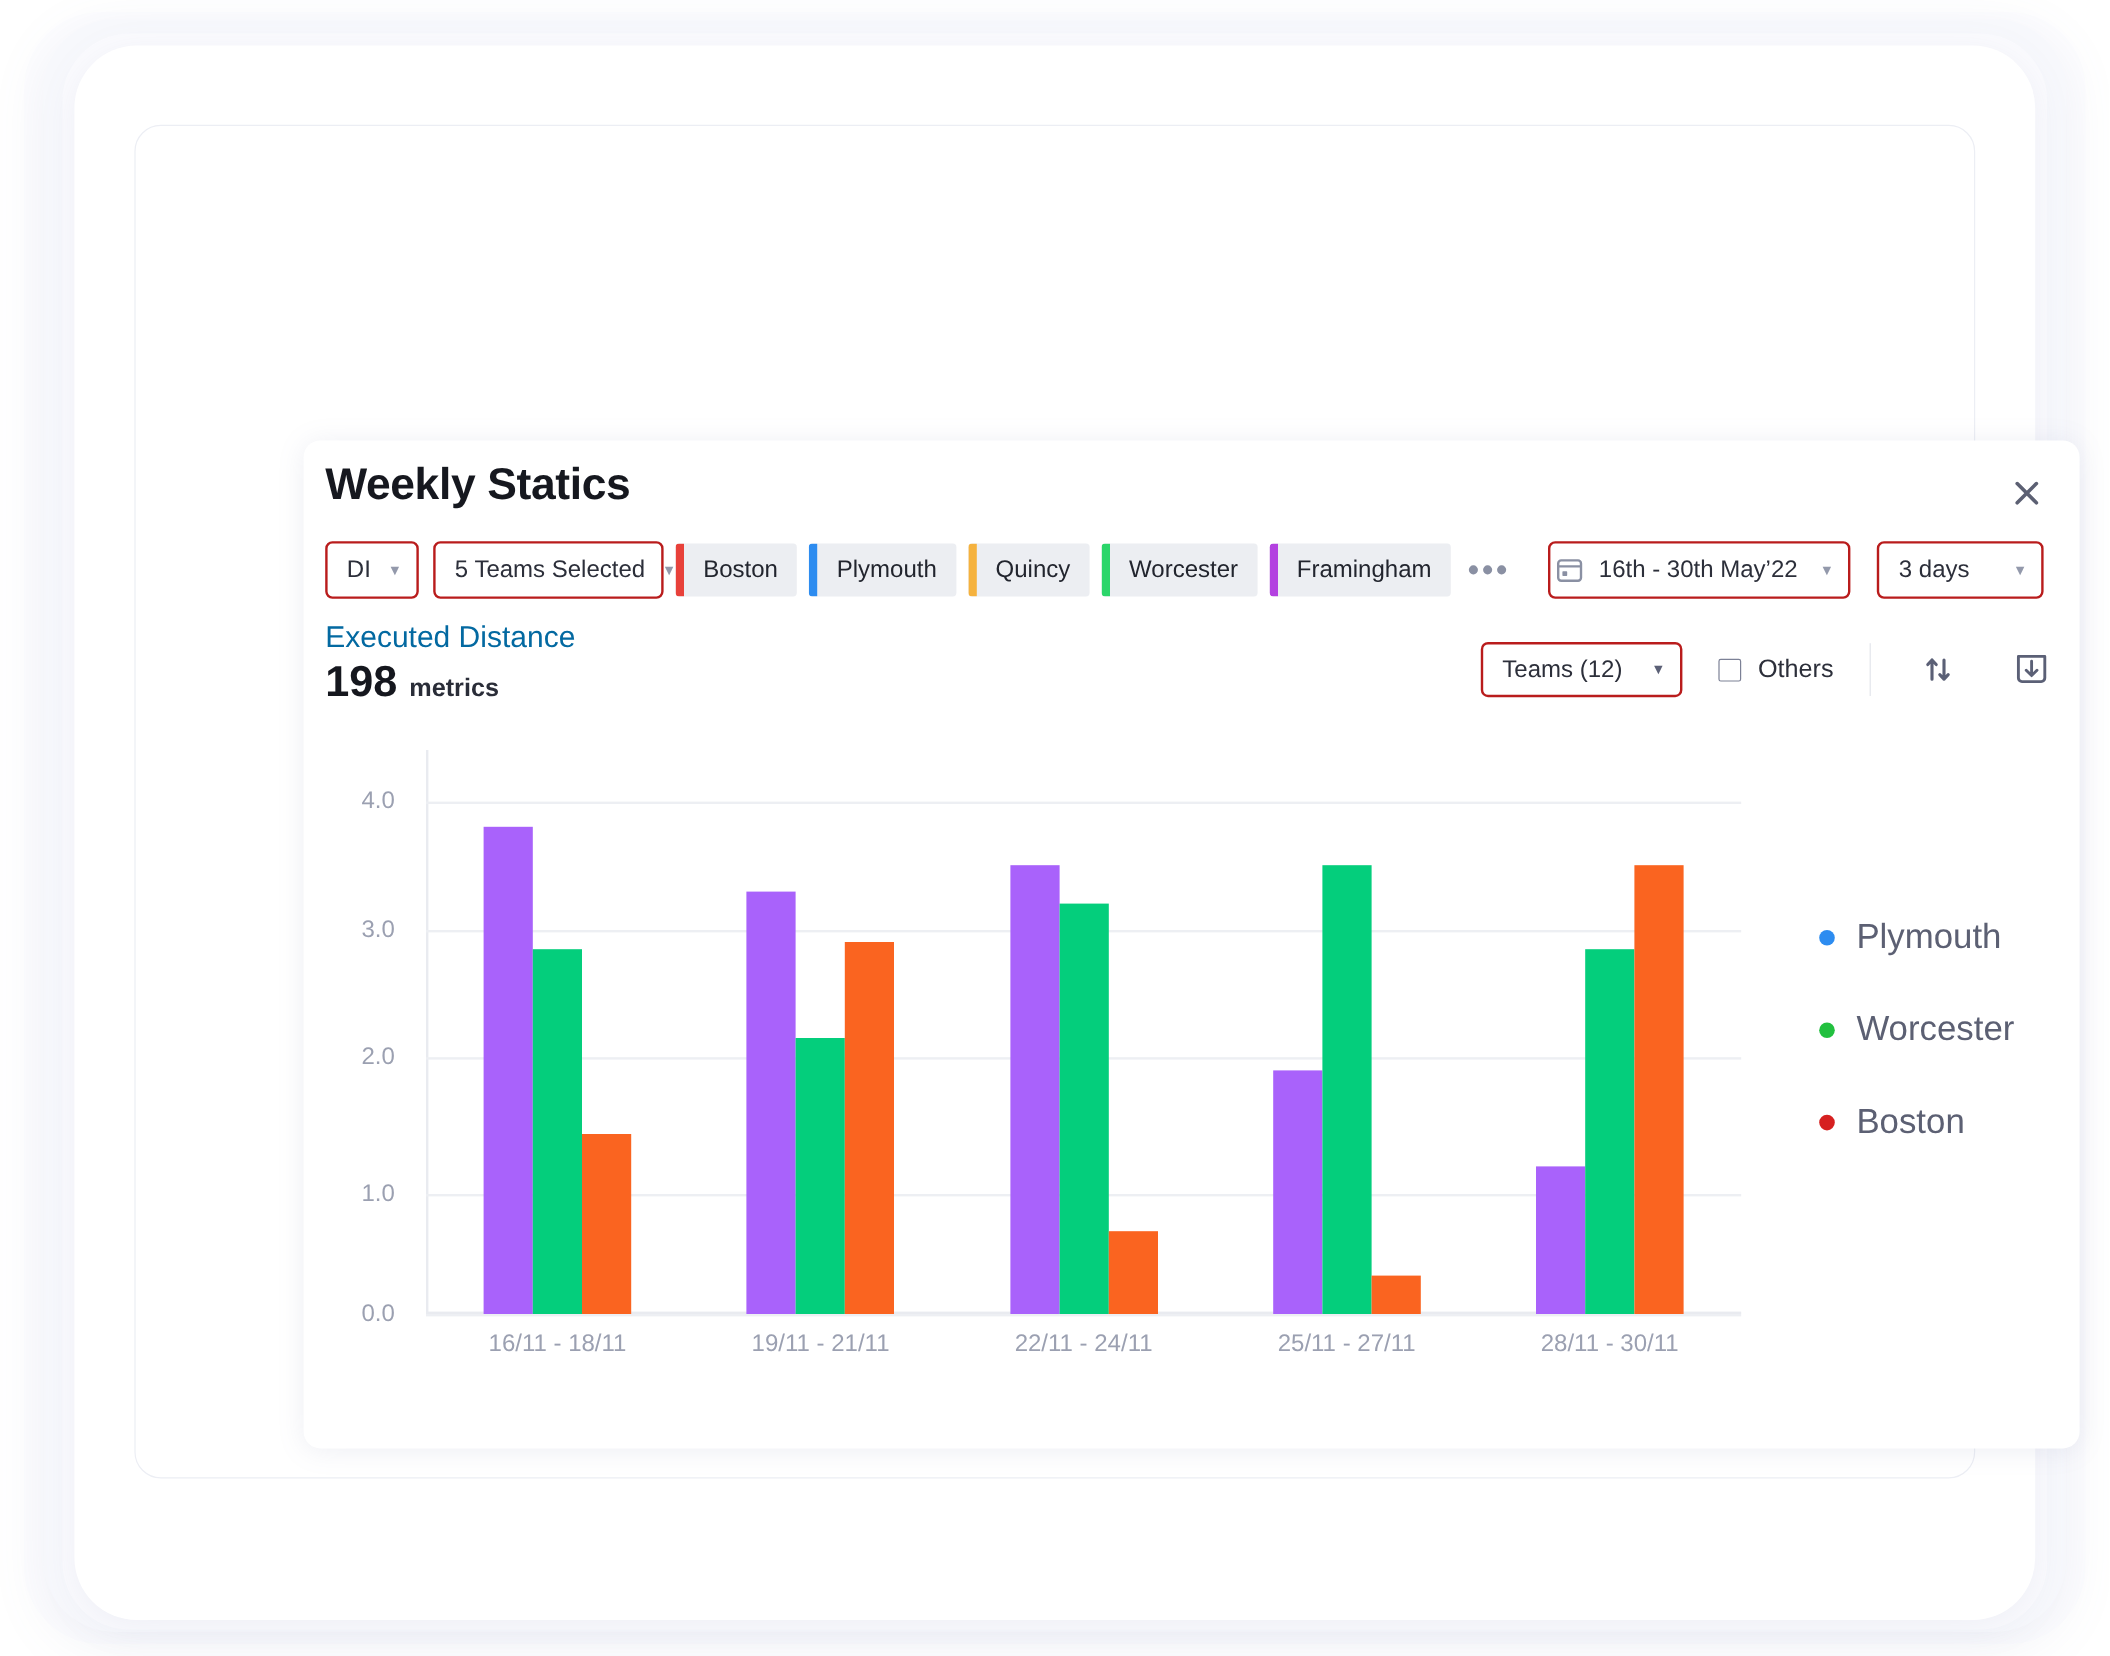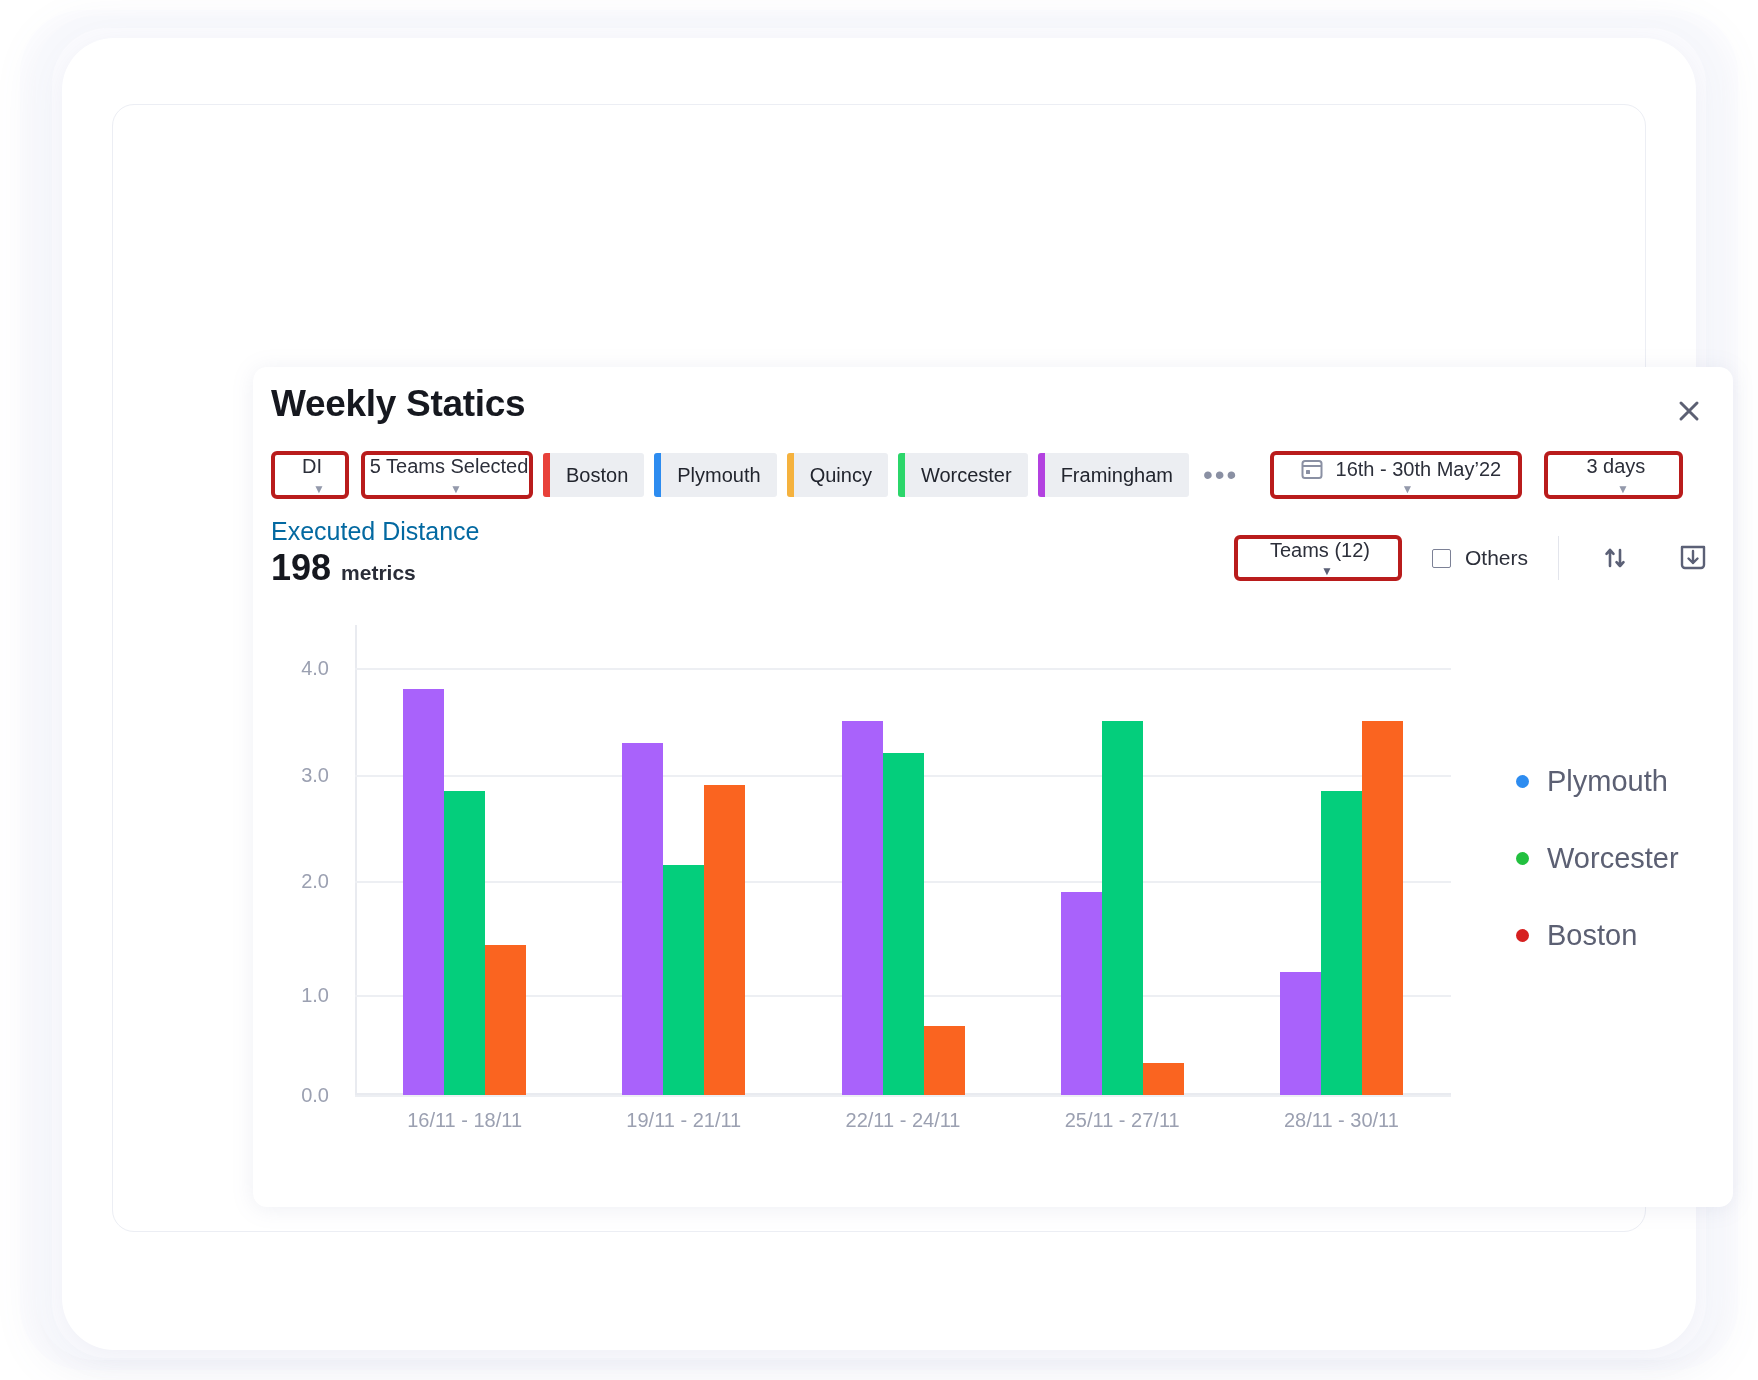--- a/index.html
+++ b/index.html
@@ -98,38 +98,37 @@
     left: 18px; top: 84px;
     display: flex;
     align-items: center;
     height: 48px;
   }
   .select-box {
     display: flex;
     align-items: center;
     justify-content: space-between;
     height: 48px;
-    border: 4px solid #b91c1c;
+    border: 2px solid #b91c1c;
     border-radius: 6px;
     background: #ffffff;
     padding: 0 12px 0 16px;
     font-size: 20px;
     color: #2c2f3a;
     cursor: pointer;
     white-space: nowrap;
-    flex-direction: column;
   }
   .select-box .caret {
     margin-left: 14px;
     color: #9399ab;
     font-size: 12px;
     line-height: 1;
   }
   .sel-di { width: 78px; }
-  .sel-teams { margin-left: 12px; width: 172px; }
+  .sel-teams { margin-left: 12px; width: 192px; }
 
   .chip {
     display: flex;
     align-items: center;
     height: 44px;
     margin-left: 10px;
     background: #eceef2;
     border-radius: 3px;
     overflow: hidden;
     cursor: pointer;
@@ -151,21 +150,21 @@
     font-size: 28px;
     letter-spacing: 2px;
     line-height: 0.4;
     cursor: pointer;
     user-select: none;
   }
 
   .sel-date {
     margin-left: 32px;
     width: 252px;
-    padding-left: 20px;
+    padding-left: 4px;
   }
   .sel-date .cal-ico { margin-right: 12px; display:flex; }
   .sel-date .dt-wrap { display:flex; align-items:center; flex:1; }
   .sel-days { margin-left: 22px; width: 139px; }
 
   
   .metric-label {
     position: absolute;
     left: 18px; top: 150px;
     font-size: 25px;

